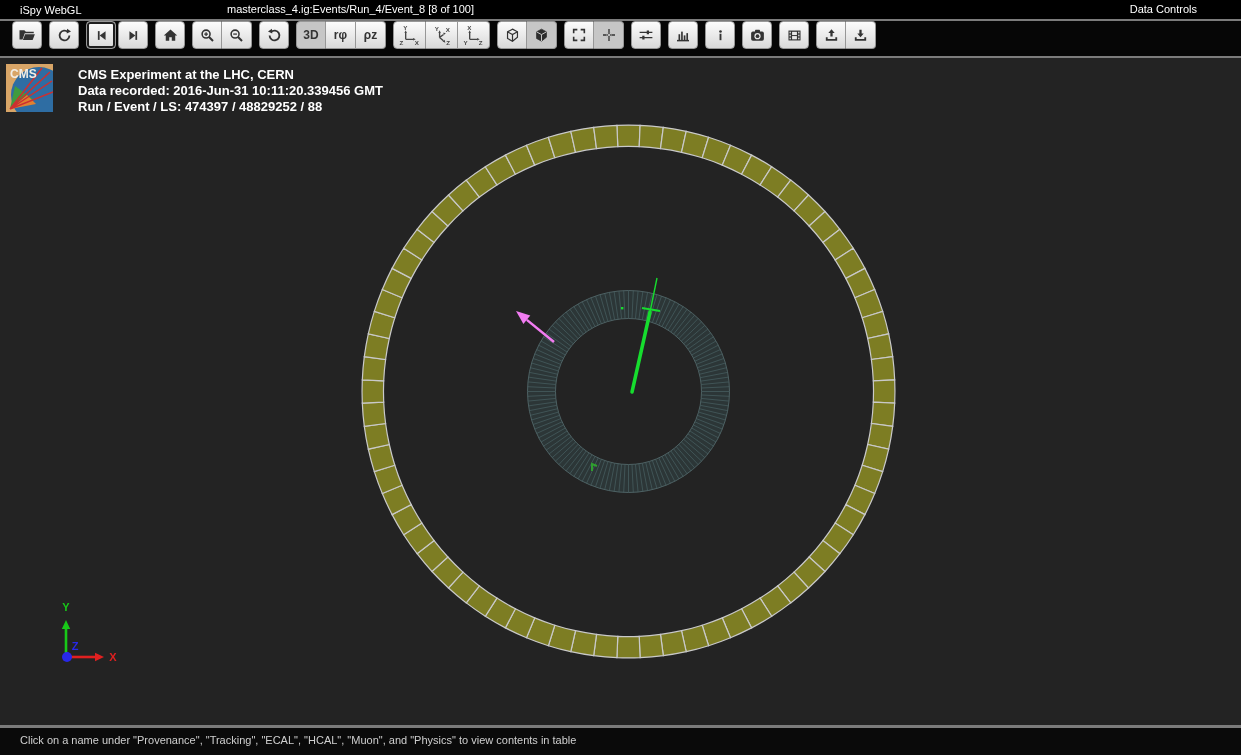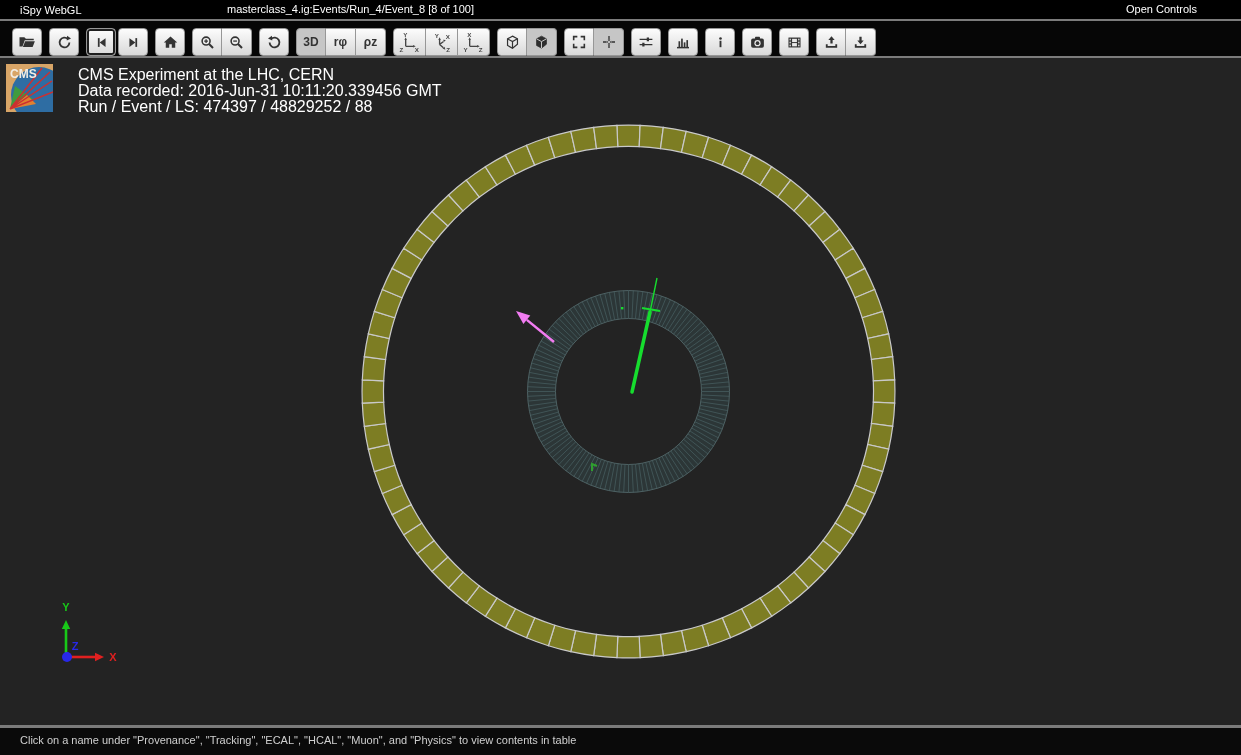--- a/index.html
+++ b/index.html
@@ -5,49 +5,49 @@
   html,body{margin:0;padding:0}
   body{width:1241px;height:755px;background:#000;font-family:"Liberation Sans",sans-serif;overflow:hidden;-webkit-font-smoothing:antialiased}
   
   .titlebar{height:19px;background:#000;color:#fff;position:relative;display:flex;align-items:center;font-size:11px;font-weight:normal}
   .tb-app{padding-left:20px}
   .tb-doc{position:absolute;left:227px;top:3px}
   .tb-controls{position:absolute;right:44px;top:3px;cursor:pointer}
   .hr{height:2px;background:#7b7b7b}
   .hr2{height:3px;background:#7b7b7b}
   
-  .toolbar{height:35px;background:#060606;display:flex;align-items:flex-end;padding-left:12px;gap:7px}
+  .toolbar{height:35px;background:#060606;display:flex;align-items:flex-start;padding-left:12px;gap:7px}
   .tb{height:28px;min-width:30px;box-sizing:border-box;display:flex;align-items:center;justify-content:center;
       background:linear-gradient(#fcfcfc,#d9d9d9);border:1px solid #979797;border-radius:4px;padding:0 5px;
       cursor:pointer;font:bold 12px "Liberation Sans",sans-serif;color:#333}
   .grp{display:flex;height:28px}
   .grp .tb{border-radius:0;border-left:none}
   .grp .tb:first-child{border-radius:4px 0 0 4px;border-left:1px solid #979797}
   .grp .tb:last-child{border-radius:0 4px 4px 0}
   .pair{display:flex;gap:2px}
   .pressed{background:#c6c6c6}
   .focused{box-shadow:inset 0 0 0 2px #1e1e1e}
   .tb svg{display:block}
   
   .canvas{position:relative;height:667px;background:#232323}
   .canvas svg.scene{position:absolute;left:0;top:0}
   .overlay{position:absolute;left:6px;top:6px;display:flex;gap:25px;color:#fff;z-index:2}
-  .overlay-text{font-size:16px;font-weight:normal;line-height:16px;padding-top:3px}
+  .overlay-text{font-size:13px;font-weight:bold;line-height:16px;padding-top:3px}
   svg text{font-family:"Liberation Sans","DejaVu Sans",sans-serif}
   .axtxt{font-size:6.5px;font-weight:bold;fill:#444}
   
   .status{height:27px;background:#0a0a0a;color:#cfcfcf;font-size:11px;padding:6px 0 0 20px;box-sizing:border-box}
 </style>
 </head>
 <body>
 
 <div class="titlebar">
   <span class="tb-app">iSpy WebGL</span>
   <span class="tb-doc">masterclass_4.ig:Events/Run_4/Event_8 [8 of 100]</span>
-  <span class="tb-controls">Open Controls</span>
+  <span class="tb-controls">Data Controls</span>
 </div>
 <div class="hr"></div>
 
 <div class="toolbar">
 
   <button class="tb">
     <svg class="ic" width="18" height="18" viewBox="0 0 24 24">
         <path d="M2 5.5h6.5l2 2H21v2H9L6 18H2z" fill="#333"></path>
         <path d="M9.5 11H22.5L19.5 18.5H6.5z" fill="#333"></path>
       </svg>

